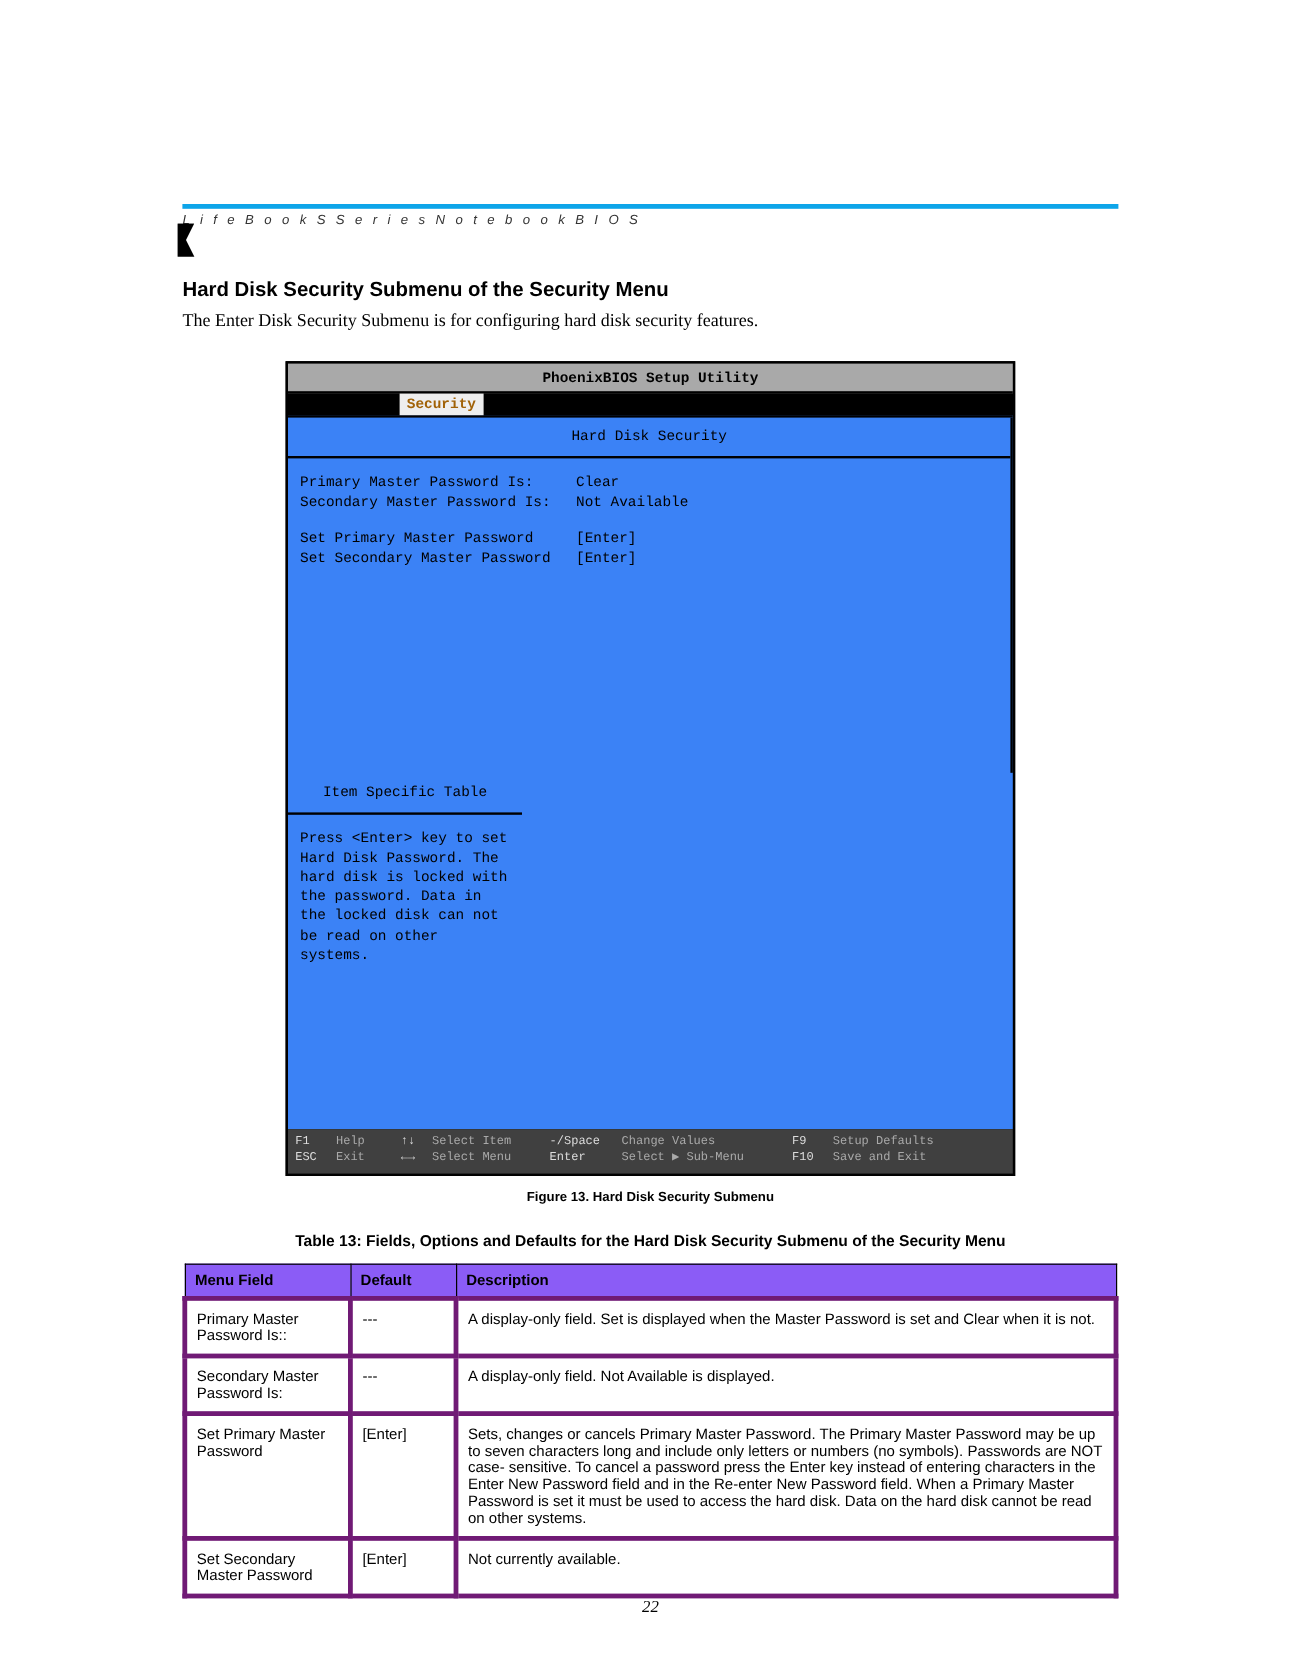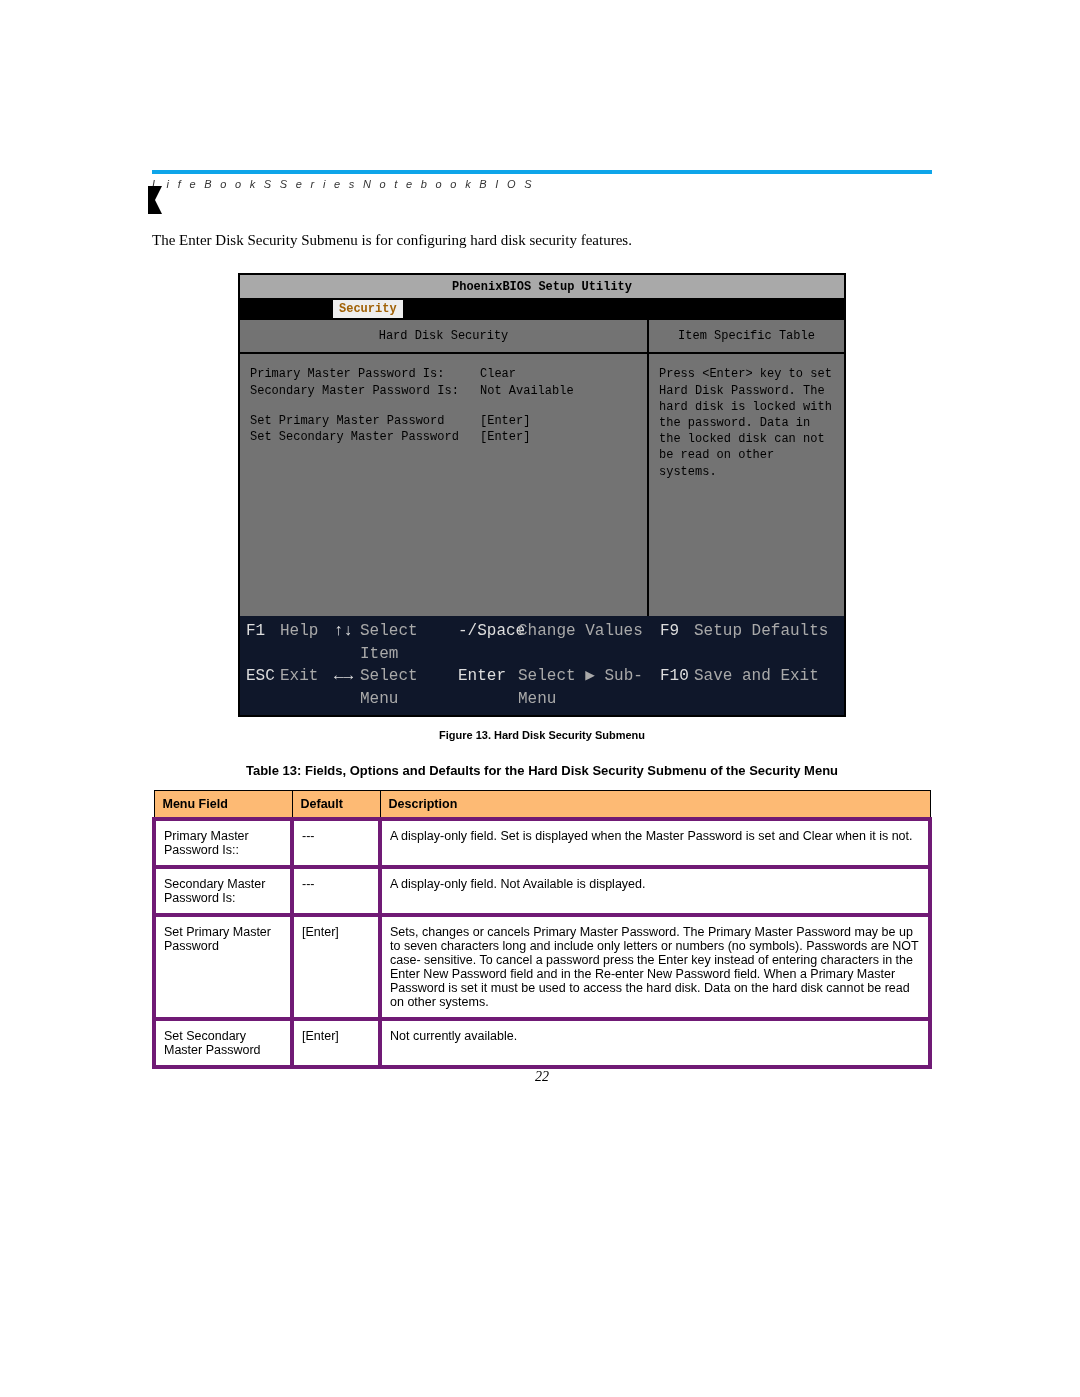--- a/index.html
+++ b/index.html
@@ -92,22 +92,23 @@
     position: absolute;
     left: 93px;
     top: 0;
     background: #eee;
     color: #a16207;
     padding: 1px 6px;
     font-weight: bold;
   }
   .bios .panels {
     display: flex;
-    background: #737373;
+    background: #3b82f6;
     border-top: 2px solid #000;
+    flex-direction: column;
   }
   .bios .panel-left {
     flex: 1 1 auto;
     border-right: 2px solid #000;
     display: flex;
     flex-direction: column;
   }
   .bios .panel-right {
     width: 195px;
     display: flex;
@@ -124,25 +125,25 @@
     min-height: 240px;
     border-radius: 30px;
   }
   .bios .row {
     display: flex;
   }
   .bios .row .label { width: 230px; }
   .bios .row .val   { flex: 1; }
   .bios .gap { height: 14px; }
   .bios .footer {
-    background: #0f172a;
+    background: #404040;
     color: #a9a9a9;
     padding: 4px 6px 5px;
     font-family: "Courier New", monospace;
-    font-size: 16px;
+    font-size: 10px;
     line-height: 1.4;
   }
   .bios .footer .frow { display: flex; }
   .bios .footer .c1 { width: 34px; color: #ddd; }
   .bios .footer .c2 { width: 54px; color: #a9a9a9; }
   .bios .footer .c3 { width: 26px; color: #ddd; }
   .bios .footer .c4 { width: 98px; color: #a9a9a9; }
   .bios .footer .c5 { width: 60px; color: #ddd; }
   .bios .footer .c6 { width: 142px; color: #a9a9a9; }
   .bios .footer .c7 { width: 34px; color: #ddd; }
@@ -163,21 +164,21 @@
   }
 
   
   table.fields {
     width: 100%;
     border-collapse: collapse;
     font-size: 12.5px;
   }
   table.fields th {
     text-align: left;
-    background: #fdba74;
+    background: #8b5cf6;
     border: 1px solid #000;
     padding: 6px 8px;
     font-weight: bold;
   }
   table.fields td {
     border: 4px solid #701a75;
     padding: 8px 8px;
     vertical-align: top;
   }
   table.fields td.col1 { width: 118px; }
@@ -196,20 +197,21 @@
 
 <div class="page">
 
   <div class="header-rule">
     <span class="header-label">L i f e B o o k   S   S e r i e s   N o t e b o o k   B I O S</span>
     <span class="corner-tri"></span>
   </div>
 
   <div class="spacer-top"></div>
 
+  <h2 class="section-title">Hard Disk Security Submenu of the Security Menu</h2>
   <p class="body">The Enter Disk Security Submenu is for configuring hard disk security features.</p>
 
   <div class="bios">
     <div class="titlebar">PhoenixBIOS Setup Utility</div>
     <div class="tabrow">
       <span class="tab">Security</span>
     </div>
     <div class="panels">
       <div class="panel-left">
         <div class="panel-head">Hard Disk Security</div>

